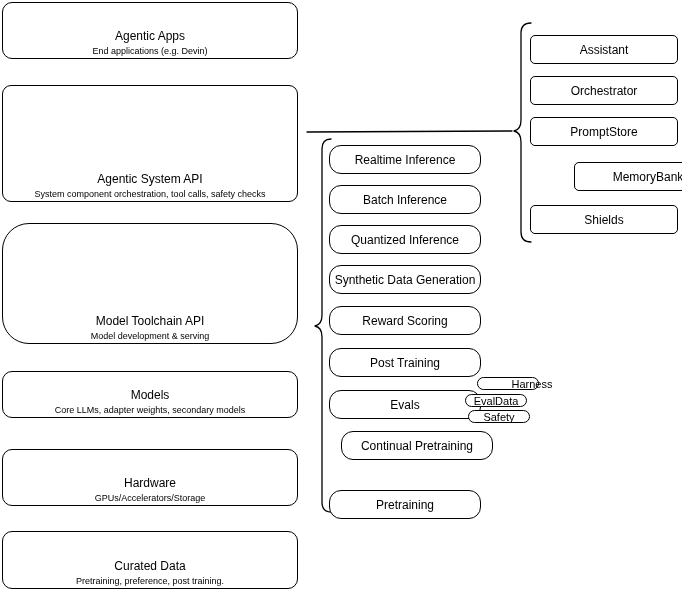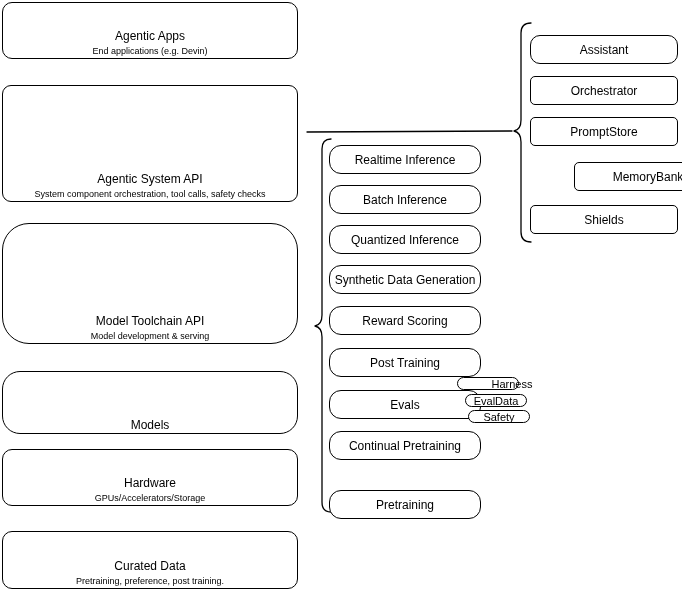--- a/index.html
+++ b/index.html
@@ -52,22 +52,23 @@
     <div class="s">End applications (e.g. Devin)</div>
   </div>
   <div class="lbox" style="top:85px;height:117px;border-radius:9px;">
     <div class="t">Agentic System API</div>
     <div class="s">System component orchestration, tool calls, safety checks</div>
   </div>
   <div class="lbox" style="top:223px;height:121px;border-radius:27px;">
     <div class="t">Model Toolchain API</div>
     <div class="s">Model development &amp; serving</div>
   </div>
-  <div class="lbox" style="top:371px;height:63px;border-radius:18px;">
+  <div class="lbox" style="top:371px;height:47px;border-radius:10px;">
     <div class="t">Models</div>
+    <div class="s">Core LLMs, adapter weights, secondary models</div>
   </div>
   <div class="lbox" style="top:449px;height:57px;border-radius:10px;">
     <div class="t">Hardware</div>
     <div class="s">GPUs/Accelerators/Storage</div>
   </div>
   <div class="lbox" style="top:531px;height:58px;border-radius:10px;">
     <div class="t">Curated Data</div>
     <div class="s">Pretraining, preference, post training.</div>
   </div>
 
@@ -85,38 +86,38 @@
   </div>
   <div class="mbox" style="top:306px;">
     <span>Reward Scoring</span>
   </div>
   <div class="mbox" style="top:348px;">
     <span>Post Training</span>
   </div>
   <div class="mbox" style="top:390px;">
     <span>Evals</span>
   </div>
-  <div class="mbox" style="top:431px;">
+  <div class="mbox" style="top:431px;margin-left:12px;">
     <span>Continual Pretraining</span>
   </div>
   <div class="mbox" style="top:490px;">
     <span>Pretraining</span>
   </div>
 
-  <div class="pill" style="left:457px;top:377px;padding-left:48px;">
+  <div class="pill" style="left:477px;top:377px;padding-left:48px;">
     <span>Harness</span>
   </div>
   <div class="pill" style="left:465px;top:394px;text-align:center;">
     <span>EvalData</span>
   </div>
   <div class="pill" style="left:468px;top:410px;">
     <span>Safety</span>
   </div>
 
-  <div class="rbox" style="top:35px;border-radius:10px;">
+  <div class="rbox" style="top:35px;">
     <span>Assistant</span>
   </div>
   <div class="rbox" style="top:76px;">
     <span>Orchestrator</span>
   </div>
   <div class="rbox" style="top:117px;">
     <span>PromptStore</span>
   </div>
   <div class="rbox" style="top:162px;margin-left:44px;">
     <span>MemoryBank</span>

